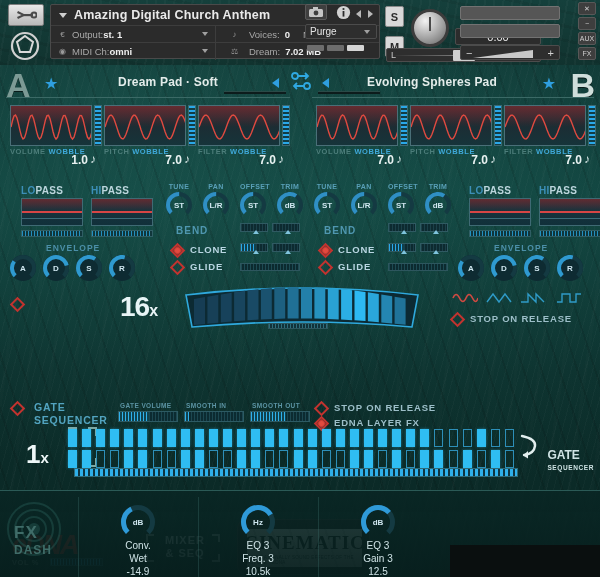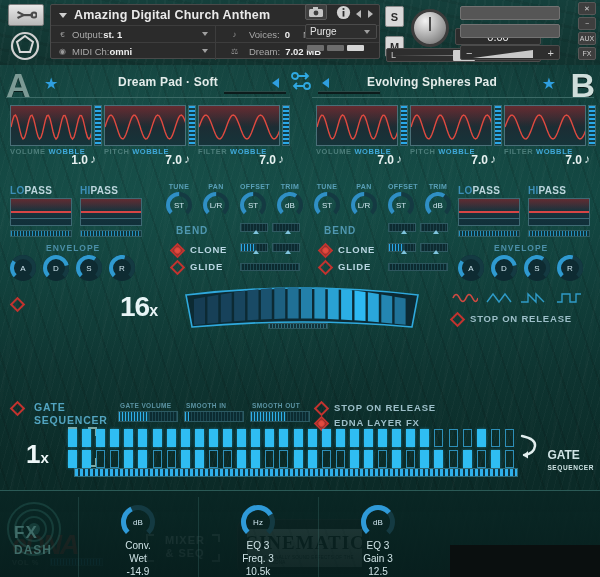--- a/index.html
+++ b/index.html
@@ -174,21 +174,21 @@
   }
   .wob-lbl{ position:absolute; left:0; top:42px; font-size:7.5px; font-weight:bold;
     letter-spacing:.6px; }
   .wob-lbl .dim{ color:#4c7d7a; }
   .wob-lbl .hot{ color:#3fa8d8; }
   .wob-val{ position:absolute; left:0; top:48px; width:78px; text-align:right;
     color:#e8f2f1; font-size:12px; font-weight:bold; }
   .wob-note{ position:absolute; left:80px; top:47px; color:#d4e4e3; font-size:12px; }
 
   
-  .filt{ position:absolute; width:62px; }
+  .filt{ position:absolute; width:62px;margin-left:11px; }
   .filt-title{ font-size:10px; font-weight:bold; letter-spacing:.3px; }
   .filt-title .lo{ color:#3c8fb8; }
   .filt-title .pass{ color:#bcd6dd; }
   .filt-screen{
     position:relative; width:62px; height:28px; margin-top:2px;
     background:linear-gradient(180deg,#203642 0%, #15323c 50%, #11303a 100%);
     border:1px solid #3f6a74; overflow:hidden;
   }
   .filt-screen:before{ content:""; position:absolute; left:0;right:0;top:0;height:45%;
     background:linear-gradient(180deg,rgba(150,35,35,.55),rgba(120,25,25,0)); }
@@ -201,21 +201,21 @@
   }
 
   
   .env-title{ position:absolute; color:#4b8fa8; font-size:8.5px; font-weight:bold; letter-spacing:1px;}
   .knob{
     position:absolute; width:22px; height:22px; border-radius:50%;
     background:#0e2b32;
   }
   .knob-ring{ position:absolute; inset:0; border-radius:50%; }
   .knob-lbl{ position:absolute; inset:0; display:flex; align-items:center; justify-content:center;
-    color:#cfe6ef; font-size:8px; font-weight:normal; }
+    color:#cfe6ef; font-size:8px; font-weight:bold; }
 
   
   .tk{ position:absolute; width:26px; }
   .tk-lbl{ text-align:center; color:#59a0b8; font-size:7px; font-weight:bold; letter-spacing:.4px; }
 
   
   .bend-title{ position:absolute; color:#4f97b0; font-size:10px; font-weight:bold; letter-spacing:1px;}
   .diamond{ position:absolute; width:11px; height:11px; transform:rotate(45deg);
     border:2px solid #c2332f; }
   .diamond.on{ background:radial-gradient(circle,#e24a3f 40%, #8f1f1c 100%); }

